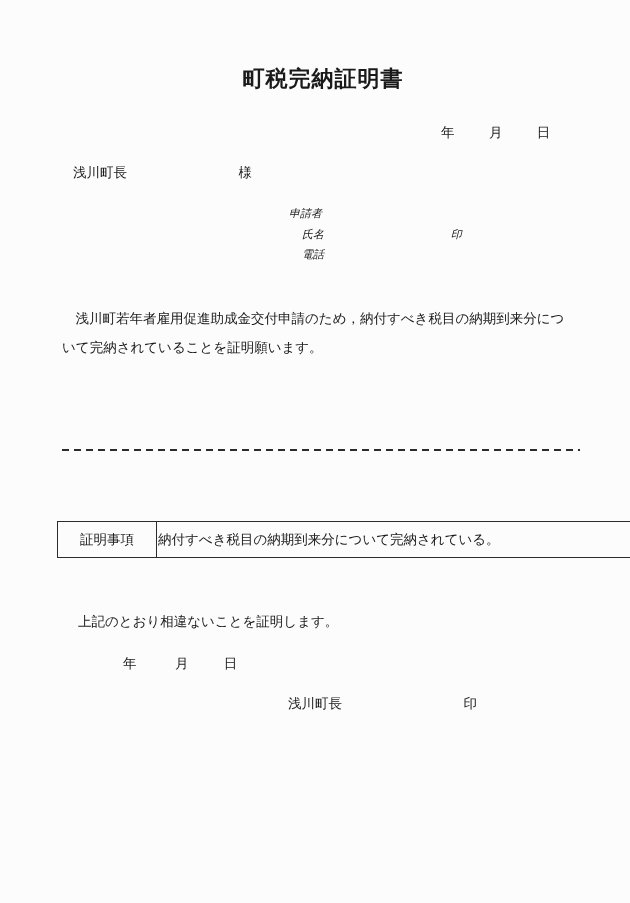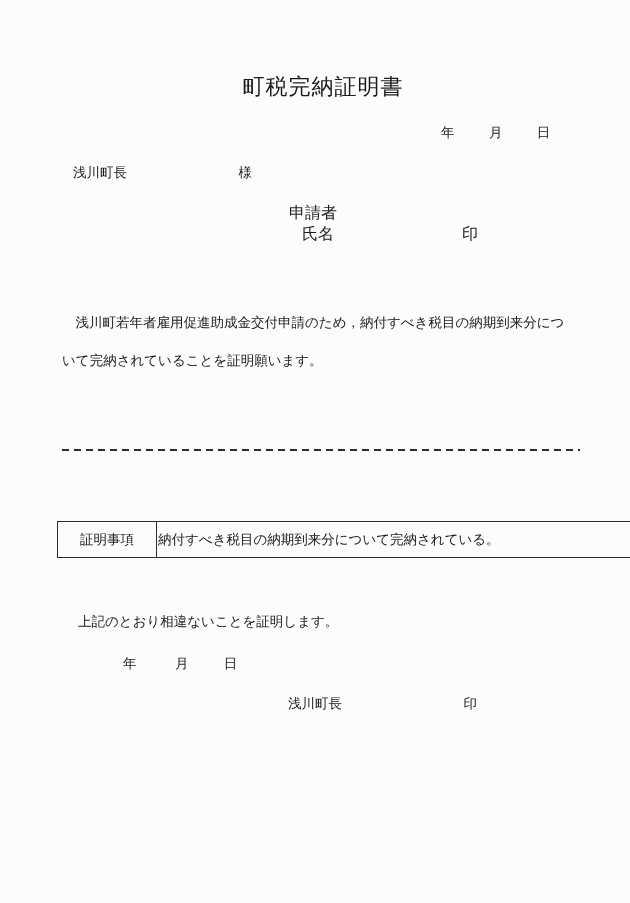--- a/index.html
+++ b/index.html
@@ -12,37 +12,37 @@
     width:630px;height:903px;
     background:var(--bg);
     font-family:"Liberation Serif","DejaVu Serif",serif;
     color:var(--text);
     overflow:hidden;
   }
   .page{position:relative;width:630px;height:903px;background:var(--bg);}
 
   .doc-title{
     position:absolute;top:64px;left:16px;right:0;
-    text-align:center;font-size:22px;letter-spacing:1px;font-weight:400;margin:8px;
+    text-align:center;font-size:22px;letter-spacing:1px;font-weight:700;margin:0;
   }
 
   .hdate{position:absolute;top:124px;left:441px;font-size:13.5px;white-space:nowrap;}
   .hdate .m{margin-left:31px;}
   .hdate .d{margin-left:31px;}
 
   .addressee{position:absolute;top:164px;left:73px;font-size:13.5px;white-space:nowrap;}
   .addressee .honorific{margin-left:108px;}
 
-  .applicant{position:absolute;top:203px;left:289px;font-size:16px;line-height:20.5px;}
+  .applicant{position:absolute;top:203px;left:289px;font-size:11px;line-height:20.5px;font-style:italic;}
   .applicant .indent{padding-left:13px;}
   .applicant .seal{margin-left:124px;}
 
   .request{
     position:absolute;top:304px;left:62px;width:503px;
-    font-size:13.5px;line-height:38px;text-indent:1em;margin:0;
+    font-size:13.5px;line-height:29px;text-indent:1em;margin:0;
   }
 
   .cutline{
     position:absolute;top:449px;left:62px;width:518px;height:2px;
     background:repeating-linear-gradient(90deg,var(--line) 0 7px,transparent 7px 12px);
   }
 
   table.cert{
     position:absolute;top:521px;left:57px;width:595px;
     border-collapse:collapse;table-layout:fixed;
@@ -88,20 +88,23 @@
     <span>浅川町長</span>
     <span class="honorific">様</span>
   </div>
 
   <div class="applicant">
     <div>申請者</div>
     <div class="indent">
       <span>氏名</span>
       <span class="seal">印</span>
     </div>
+    <div class="indent">
+      <span>電話</span>
+    </div>
   </div>
 
   <p class="request">浅川町若年者雇用促進助成金交付申請のため，納付すべき税目の納期到来分について完納されていることを証明願います。</p>
 
   <div class="cutline"></div>
 
   <table class="cert">
     <tbody>
       <tr>
         <td class="lbl">証明事項</td>

